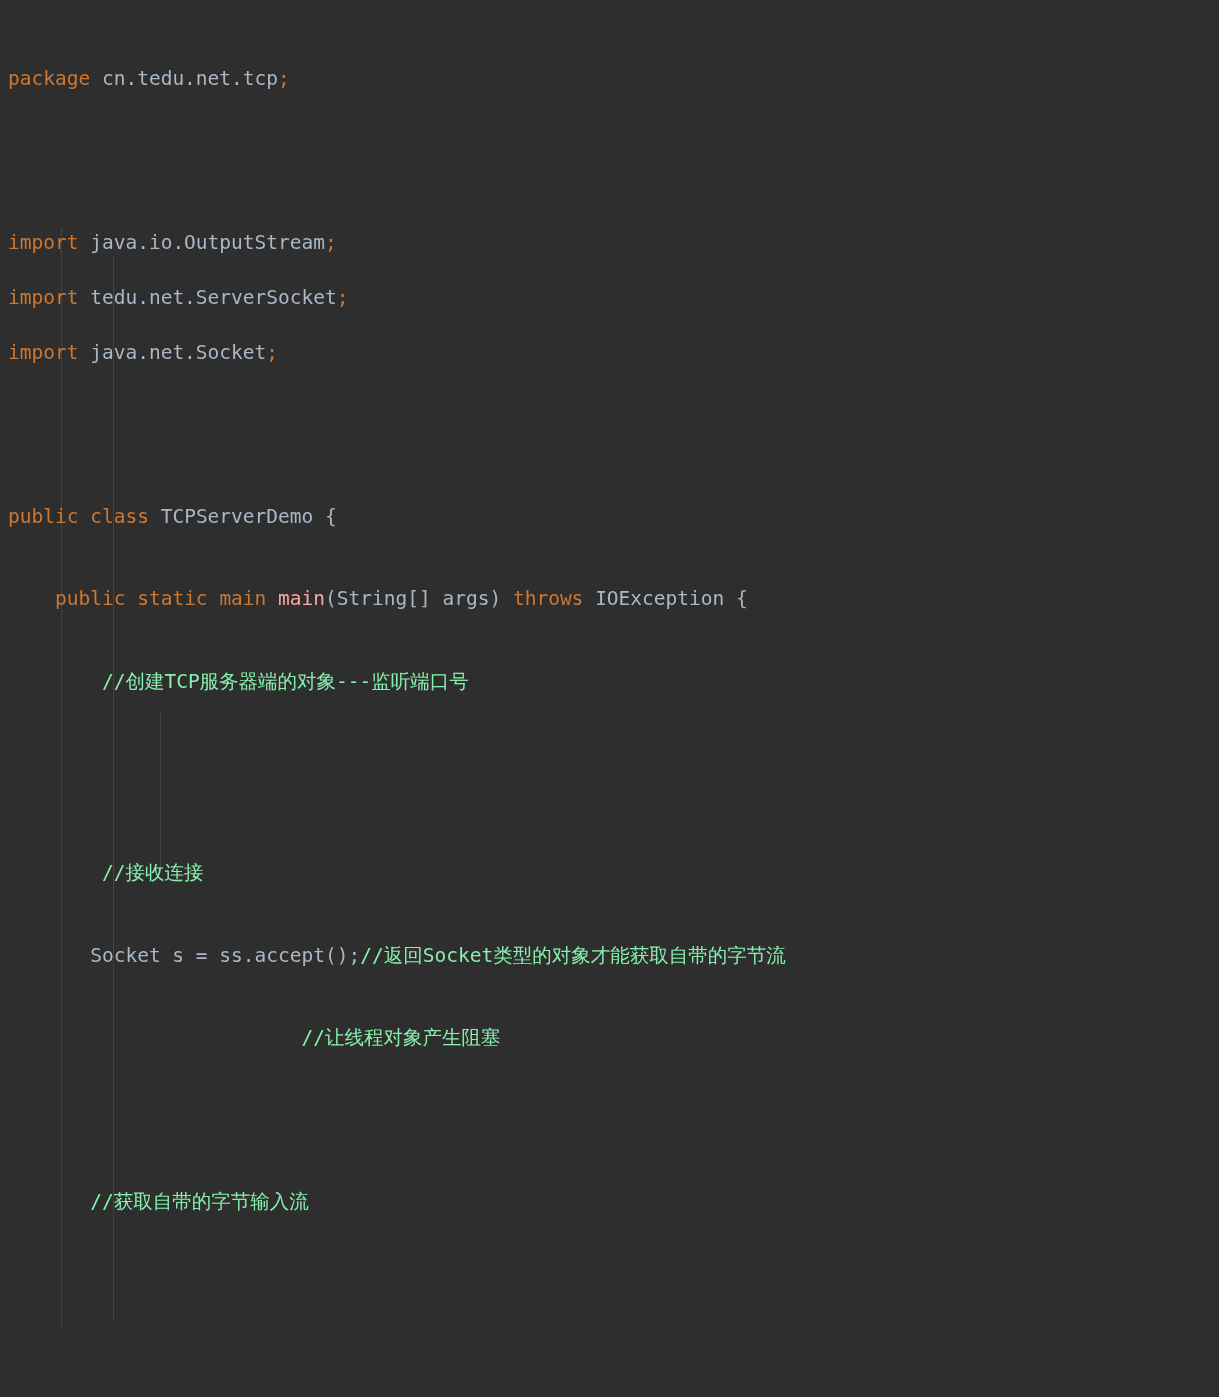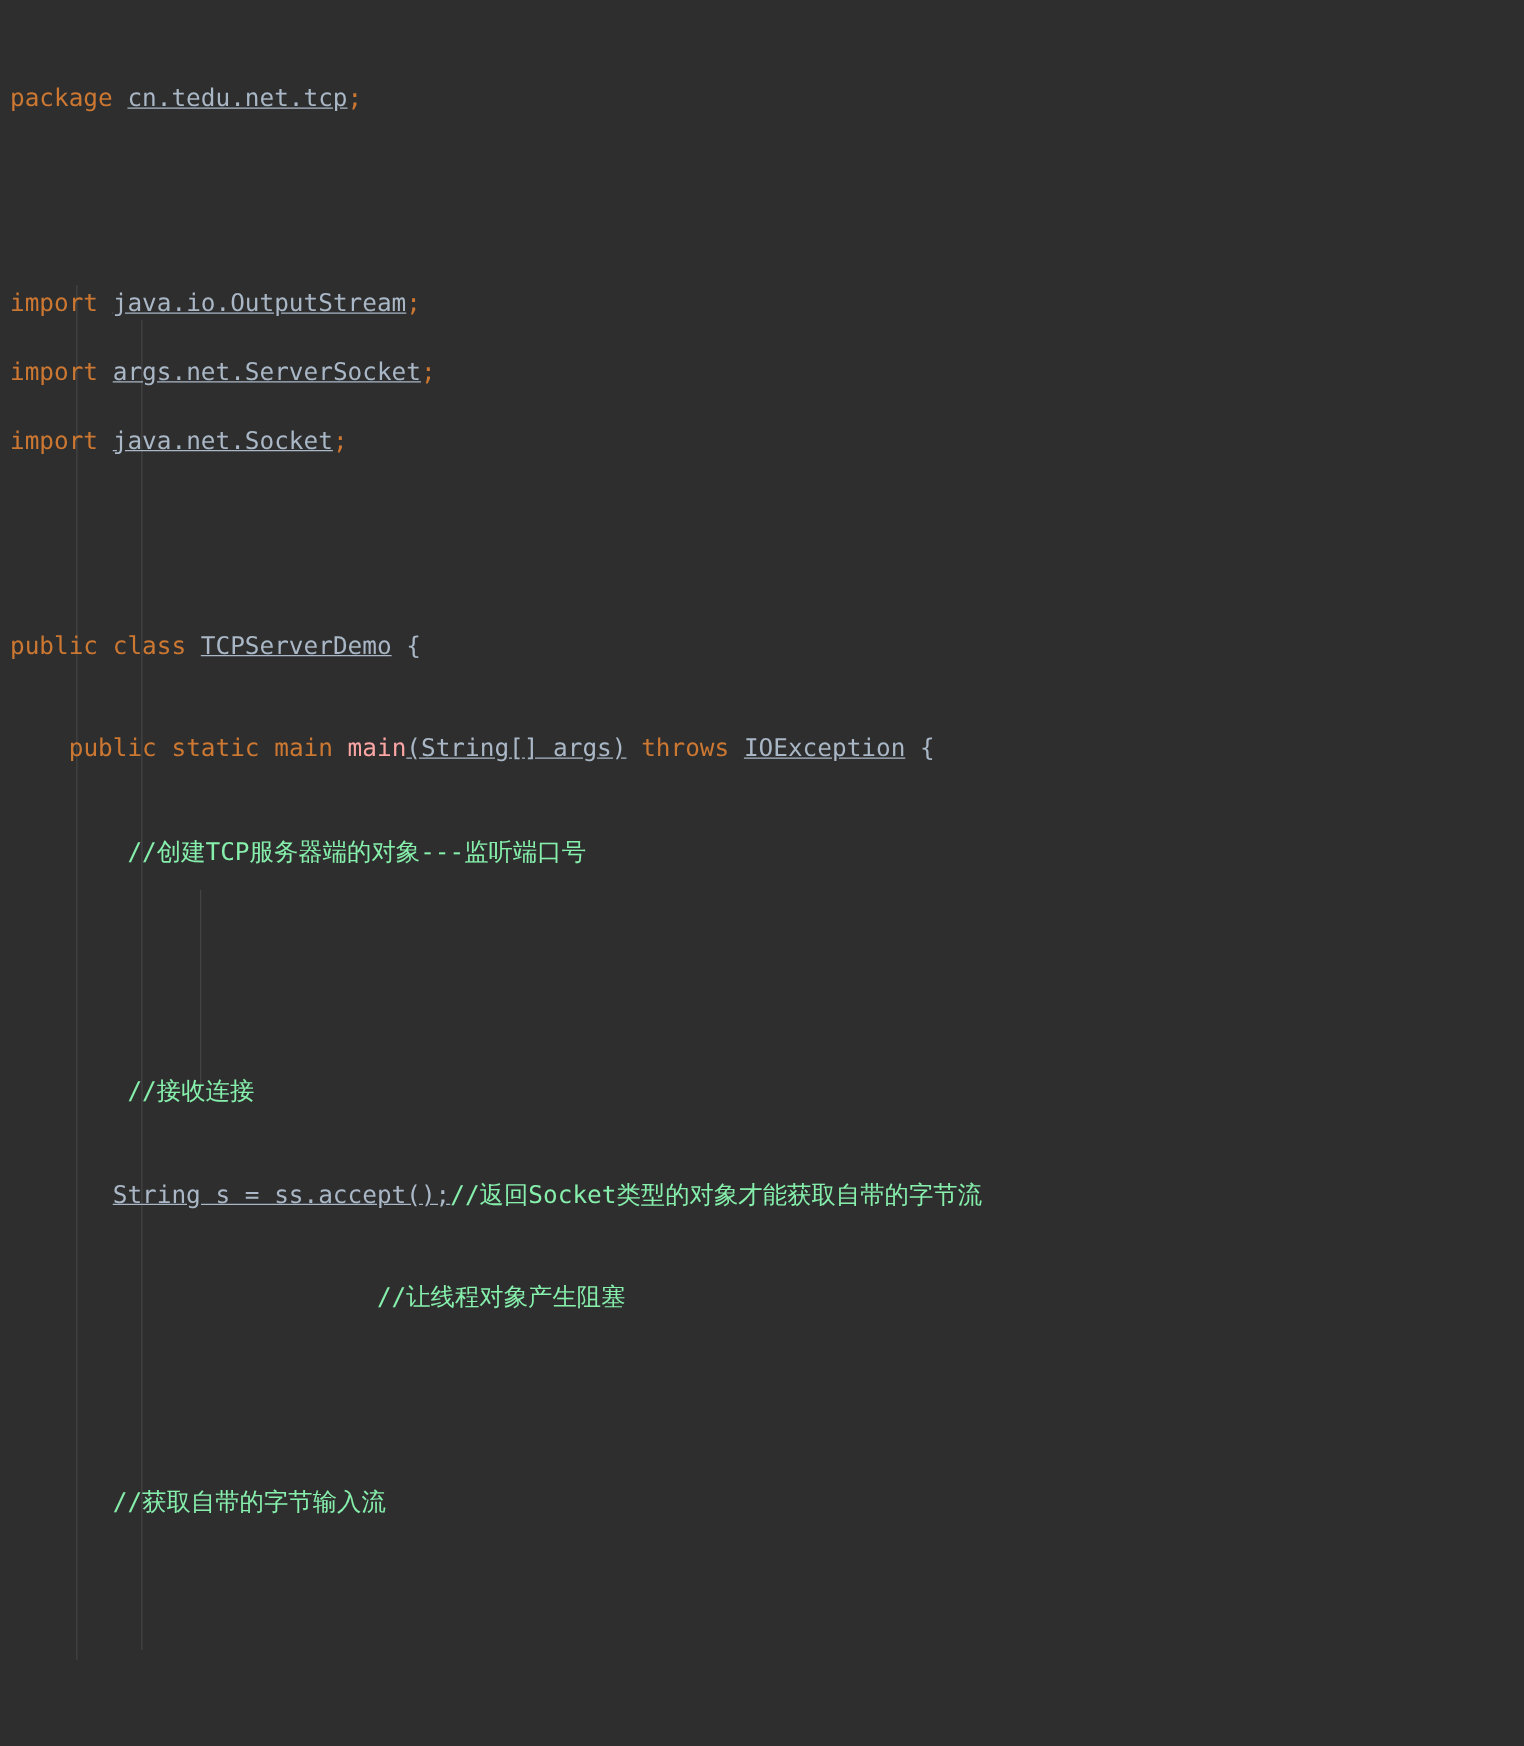--- a/index.html
+++ b/index.html
@@ -34,21 +34,21 @@
     padding-left: 8px;
   }
 
   .line {
     height: 27.4px;
     white-space: pre;
   }
 
   
   .kw   { color: #cc7832; }           
-  .id   { color: #a9b7c6; text-decoration: underline; }           
+  .id   { color: #a9b7c6; }           
   .meth { color: #fca5a5; }           
   .num  { color: #6897bb; }           
   .cmt  { color: #86efac; }  
   .punc { color: #a9b7c6; }
   .semi { color: #cc7832; }           
 
   
   .guide {
     position: absolute;
     width: 1px;
@@ -65,37 +65,37 @@
   <div class="guide" style="left:113px; top:256px; height:1064px;"></div>
   <div class="guide" style="left:160px; top:712px; height:160px;"></div>
 
   <div class="code">
 
 <div class="line"><span class="kw">package</span> <span class="id">cn.tedu.net.tcp</span><span class="semi">;</span></div>
 
 <div class="line"> </div>
 
 <div class="line"><span class="kw">import</span> <span class="id">java.io.OutputStream</span><span class="semi">;</span></div>
-<div class="line"><span class="kw">import</span> <span class="id">args.net.ServerSocket</span><span class="semi">;</span></div>
+<div class="line"><span class="kw">import</span> <span class="id">tedu.net.ServerSocket</span><span class="semi">;</span></div>
 <div class="line"><span class="kw">import</span> <span class="id">java.net.Socket</span><span class="semi">;</span></div>
 
 <div class="line"> </div>
 
 <div class="line"><span class="kw">public</span> <span class="kw">class</span> <span class="id">TCPServerDemo</span> <span class="punc">{</span></div>
 
 <div class="line">    <span class="kw">public</span> <span class="kw">static</span> <span class="kw">main</span> <span class="meth">main</span><span class="id">(String[] args)</span> <span class="kw">throws</span> <span class="id">IOException</span> <span class="punc">{</span></div>
 
 <div class="line">        <span class="cmt">//创建TCP服务器端的对象---监听端口号</span></div>
 
 
 <div class="line"> </div>
 
 <div class="line">        <span class="cmt">//接收连接</span></div>
 
-<div class="line">       <span class="id">String s = ss.accept();</span><span class="cmt">//返回Socket类型的对象才能获取自带的字节流</span></div>
+<div class="line">       <span class="id">Socket s = ss.accept();</span><span class="cmt">//返回Socket类型的对象才能获取自带的字节流</span></div>
 
 <div class="line">                         <span class="cmt">//让线程对象产生阻塞</span></div>
 
 <div class="line"> </div>
 
 <div class="line">       <span class="cmt">//获取自带的字节输入流</span></div>
 
 
 
 

